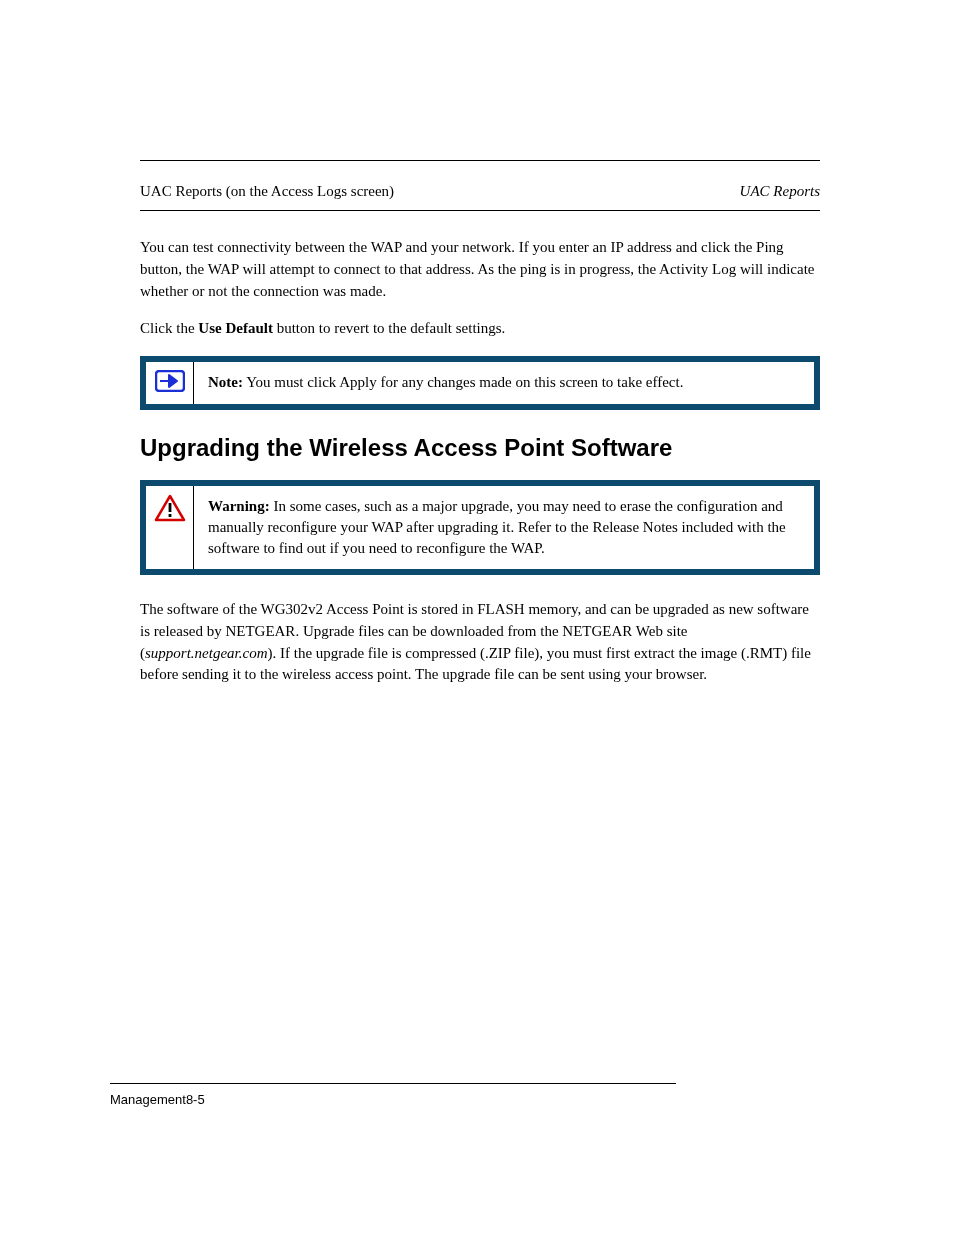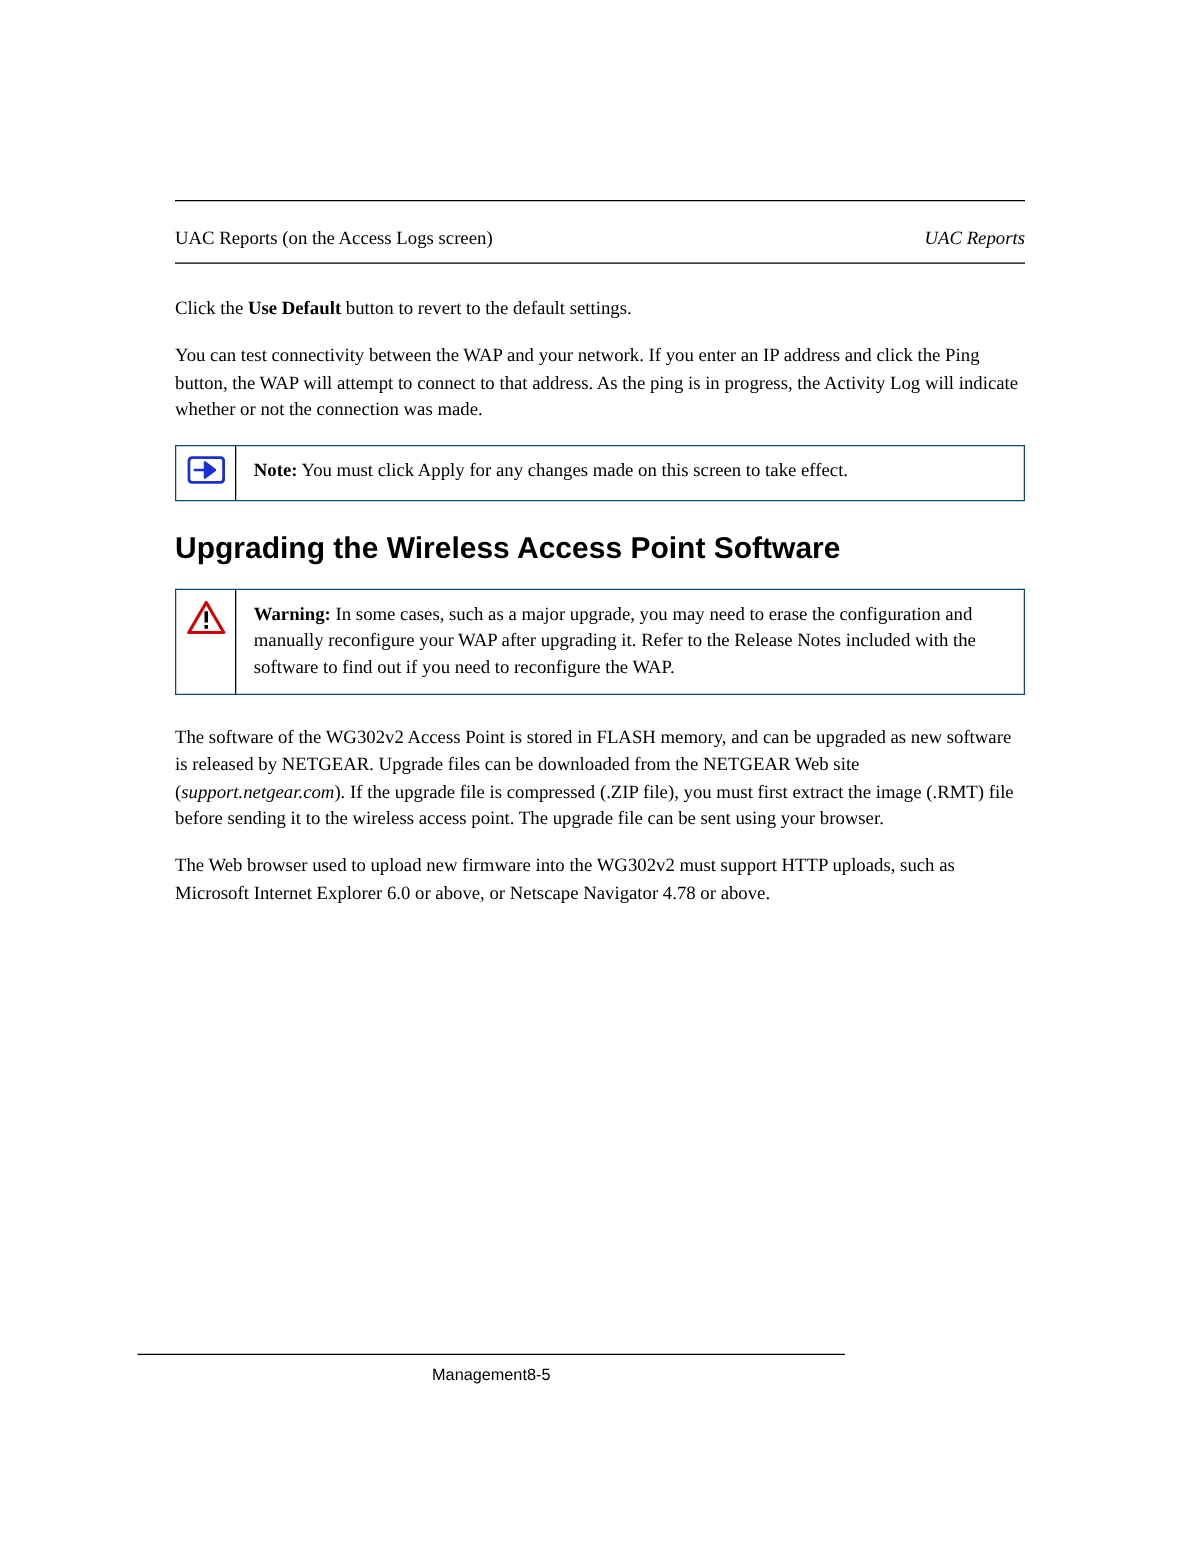--- a/index.html
+++ b/index.html
@@ -5,51 +5,51 @@
   * { box-sizing: border-box; margin: 0; padding: 0; }
   html, body { width: 954px; height: 1235px; background: #fff; font-family: "Times New Roman", Times, serif; color: #000; }
   .page { position: relative; width: 786px; height: 1235px; }
   .content { position: absolute; left: 140px; top: 160px; width: 680px; }
   .rule-top { border-top: 1.5px solid #000; height: 0; margin-bottom: 22px; }
   .uac-row { display: flex; justify-content: space-between; align-items: baseline; font-size: 15px; padding-bottom: 6px; }
   .uac-row .val { font-style: italic; margin-left: 32px; }
   .rule-mid { border-top: 1.5px solid #000; height: 0; margin-top: 4px; margin-bottom: 26px; }
   .para { font-size: 15px; line-height: 1.45; margin-bottom: 16px; }
   .para .bold { font-weight: bold; }
-  .callout { display: flex; border: 1px solid #0c4a6e; margin-bottom: 24px; }
+  .callout { display: flex; border: 6px solid #0c4a6e; margin-bottom: 24px; }
   .callout .icon-cell { width: 48px; display: flex; align-items: flex-start; justify-content: center; border-right: 1px solid #000; padding: 8px 6px; }
   .callout .body { flex: 1; padding: 10px 14px; font-size: 15px; line-height: 1.4; }
   .callout .body .lead { font-weight: bold; }
   h2.section { font-family: Arial, Helvetica, sans-serif; font-size: 24px; font-weight: bold; margin-top: 22px; margin-bottom: 18px; }
   h3.sub { font-family: Arial, Helvetica, sans-serif; font-size: 19px; font-weight: bold; margin-top: 8px; margin-bottom: 12px; }
   .footer { position: absolute; left: 110px; right: 110px; bottom: 128px; }
   .footer-rule { border-top: 1px solid #000; margin-bottom: 8px; }
-  .footer-row { display: flex; justify-content: center; font-family: Arial, Helvetica, sans-serif; font-size: 13px; }
+  .footer-row { display: flex; justify-content: flex-start; font-family: Arial, Helvetica, sans-serif; font-size: 13px; }
   .ver { font-style: italic; font-size: 11px; font-family: Arial, Helvetica, sans-serif; margin-top: 3px; }
 </style>
 </head>
 <body>
 <div class="page">
 
 <div class="content">
 
   <div class="rule-top"></div>
 
   <div class="uac-row">
     <span>UAC Reports (on the Access Logs screen)</span>
     <span class="val">UAC Reports</span>
   </div>
 
   <div class="rule-mid"></div>
 
+  <p class="para">You can test connectivity between the WAP and your network. If you enter an IP address and click the Ping button, the WAP will attempt to connect to that address. As the ping is in progress, the Activity Log will indicate whether or not the connection was made.</p>
+
   <p class="para">
     <span>Click the </span><span class="bold">Use Default</span><span> button to revert to the default settings.</span>
   </p>
-
-  <p class="para">You can test connectivity between the WAP and your network. If you enter an IP address and click the Ping button, the WAP will attempt to connect to that address. As the ping is in progress, the Activity Log will indicate whether or not the connection was made.</p>
 
   <div class="callout">
     <div class="icon-cell">
       <span>
         <svg width="30" height="22" viewBox="0 0 30 22">
           <rect x="1" y="1" width="28" height="20" rx="3" ry="3" fill="none" stroke="#1a2fd6" stroke-width="2.5"></rect>
           <path d="M5 11 L18 11 M14 5 L22 11 L14 17 Z" fill="#1a2fd6" stroke="#1a2fd6" stroke-width="2" stroke-linejoin="round"></path>
         </svg>
       </span>
     </div>
@@ -73,21 +73,20 @@
     <div class="body">
       <span class="lead">Warning:</span><span> In some cases, such as a major upgrade, you may need to erase the configuration and manually reconfigure your WAP after upgrading it. Refer to the Release Notes included with the software to find out if you need to reconfigure the WAP.</span>
     </div>
   </div>
 
   <p class="para">
     <span>The software of the WG302v2 Access Point is stored in FLASH memory, and can be upgraded as new software is released by NETGEAR. Upgrade files can be downloaded from the NETGEAR Web site (</span><span style="font-style:italic">support.netgear.com</span><span>). If the upgrade file is compressed (.ZIP file), you must first extract the image (.RMT) file before sending it to the wireless access point. The upgrade file can be sent using your browser.</span>
   </p>
 
 
-  <p class="para">The Web browser used to upload new firmware into the WG302v2 must support HTTP uploads, such as Microsoft Internet Explorer 6.0 or above, or Netscape Navigator 4.78 or above.</p>
 
 
 </div>
 
 <div class="footer">
   <div class="footer-rule"></div>
   <div class="footer-row">
     <span>Management</span>
     <span>8-5</span>
   </div>

